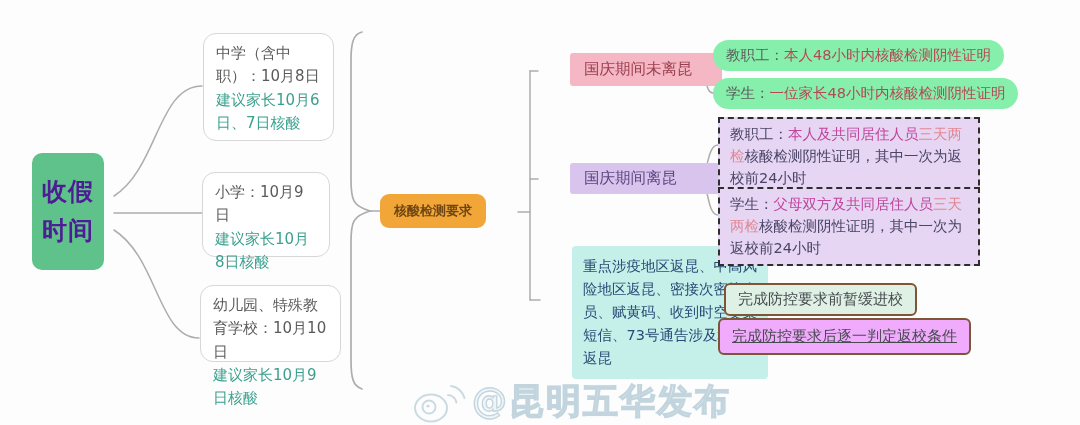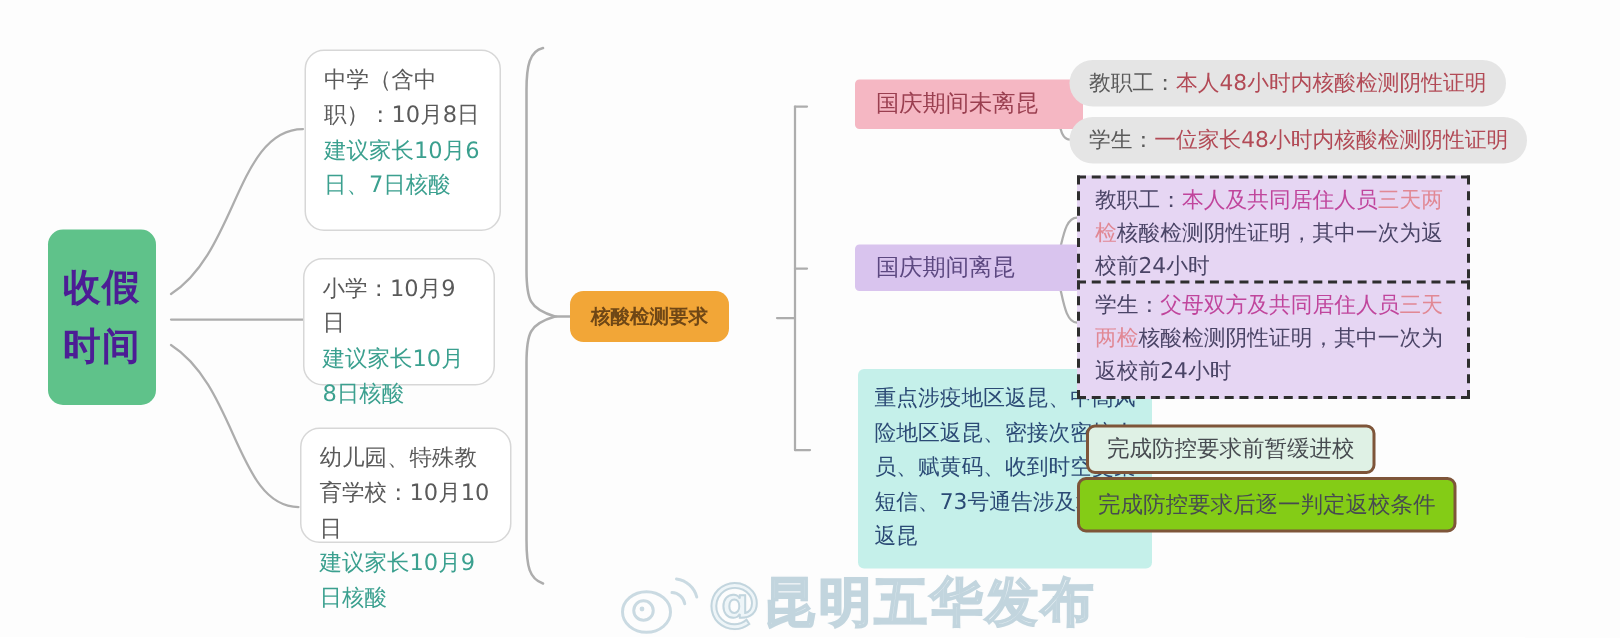--- a/index.html
+++ b/index.html
@@ -18,42 +18,42 @@
     display:flex;align-items:center;justify-content:center;text-align:center;padding:0 9px;
   }
 
   
   .school{
     background:#ffffff;border:1px solid #d7d7d7;border-radius:13px;
     padding:8px 12px;font-size:15px;line-height:1.55;color:#5a5a5a;
   }
   .school .main{display:block;}
   .school .sub{display:block;color:#3BA08F;}
-  #school-0{left:203px;top:33px;width:131px;height:121px;}
+  #school-0{left:203px;top:33px;width:131px;height:108px;}
   #school-1{left:202px;top:172px;width:128px;height:85px;}
   #school-2{left:200px;top:285px;width:141px;height:77px;}
 
   
   .center-node{
     left:380px;top:194px;background:#F2A637;border-radius:9px;color:#6F4716;
     font-weight:bold;font-size:13px;padding:8px 14px;white-space:nowrap;
   }
 
   
   .cat{font-size:15.5px;padding:6px 0 6px 14px;border-radius:3px;white-space:nowrap;font-weight:500;margin-left:32px;}
   #cat-0{left:538px;top:53px;width:152px;background:#F5B7C3;color:#9A3F50;}
   #cat-1{left:538px;top:163px;width:150px;background:#D9C4EE;color:#5C4880;padding-top:5px;padding-bottom:5px;}
   #cat-2{
     left:540px;top:246px;width:196px;background:#C5F0EA;color:#2B4A75;border-radius:4px;
     padding:9px 11px;font-size:14.5px;line-height:1.58;white-space:normal;font-weight:400;
   }
 
   
   .pill{
-    position:absolute;z-index:1;background:#e5e5e5;border-radius:17px;
+    position:absolute;z-index:1;background:#86efac;border-radius:17px;
     padding:6px 13px;font-size:14.5px;white-space:nowrap;color:#B24A56;
   }
   .pill .role{color:#5a5a5a;}
   #pill-0{left:713px;top:40px;}
   #pill-1{left:713px;top:78px;}
 
   
   .dashed-panel{
     position:absolute;z-index:1;left:718px;width:262px;background:#E6D6F3;
     border:2px dashed #2e2e2e;padding:5px 10px;font-size:14.5px;line-height:1.5;color:#4A4466;
@@ -63,21 +63,21 @@
   .dashed-panel .role{color:#4A4466;}
   .dashed-panel .scope{color:#C0459C;}
   .dashed-panel .freq{color:#E18894;}
 
   
   .brown-box{
     position:absolute;z-index:1;border:2px solid #7E5539;border-radius:6px;
     font-size:15px;color:#474B50;padding:5px 12px;white-space:nowrap;
   }
   #brown-0{left:724px;top:283px;background:#DFF1E5;}
-  #brown-1{left:718px;top:318px;background:#84cc16;padding-top:7px;padding-bottom:7px;}
+  #brown-1{left:718px;top:318px;background:#f0abfc;padding-top:7px;padding-bottom:7px;text-decoration:underline;}
 
   
   .watermark{position:absolute;left:412px;top:378px;z-index:2;display:flex;align-items:center;gap:6px;justify-content:center;}
   .watermark-text{
     font-size:35px;font-weight:bold;letter-spacing:2px;color:#eef5f8;
     -webkit-text-stroke:1.3px #c2d5de;text-shadow:0 0 1px rgba(170,195,208,.6);
     white-space:nowrap;
   }
 </style>
 </head>

